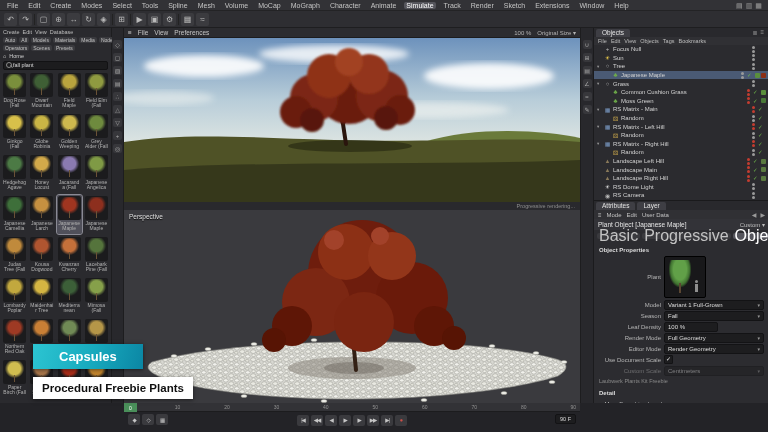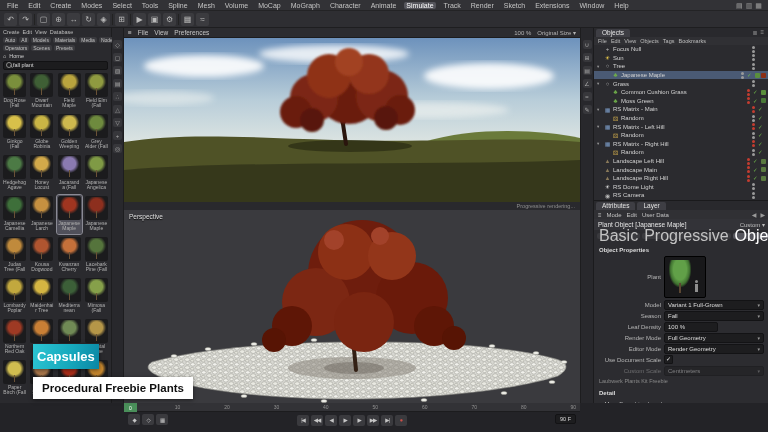--- a/index.html
+++ b/index.html
@@ -123,21 +123,21 @@
              display:flex;align-items:center;justify-content:center;}
   #transport{position:absolute;left:0;top:9px;width:456px;height:16px;display:flex;align-items:center;justify-content:center;gap:2px;}
   .tbtn{width:12px;height:11px;background:#3a3a3e;border-radius:2px;color:#c6c6c6;font-size:5.5px;
         display:flex;align-items:center;justify-content:center;letter-spacing:-1px;}
   .tbtn.record{color:#d05048;}
   #tl-left{position:absolute;left:4px;top:11px;display:flex;gap:2px;}
   #tl-right{position:absolute;right:4px;top:11px;background:#1d1d1f;border:1px solid #131315;border-radius:2px;
             font-size:5.5px;color:#ddd;padding:1px 4px;}
   
   #ov-capsules{left:33px;top:344px;background:linear-gradient(105deg,#2cc5d2 0%,#17a9bd 55%,#0b86a4 100%);
-      color:#fff;font-weight:bold;font-size:13px;padding:5px 4px;z-index:50;box-shadow:0 1px 4px rgba(0,0,0,.5);text-align:right;}
+      color:#fff;font-weight:bold;font-size:13px;padding:5px 26px;z-index:50;box-shadow:0 1px 4px rgba(0,0,0,.5);text-align:right;}
   #ov-title{left:33px;top:377px;background:#fff;color:#101010;font-weight:bold;font-size:11.5px;
       padding:5px 9px;z-index:50;box-shadow:0 1px 4px rgba(0,0,0,.5);}
 </style>
 </head>
 <body>
 
 <div id="menubar" class="abs">
 
 <span class="mitem">File</span>
     <span class="mitem">Edit</span>

